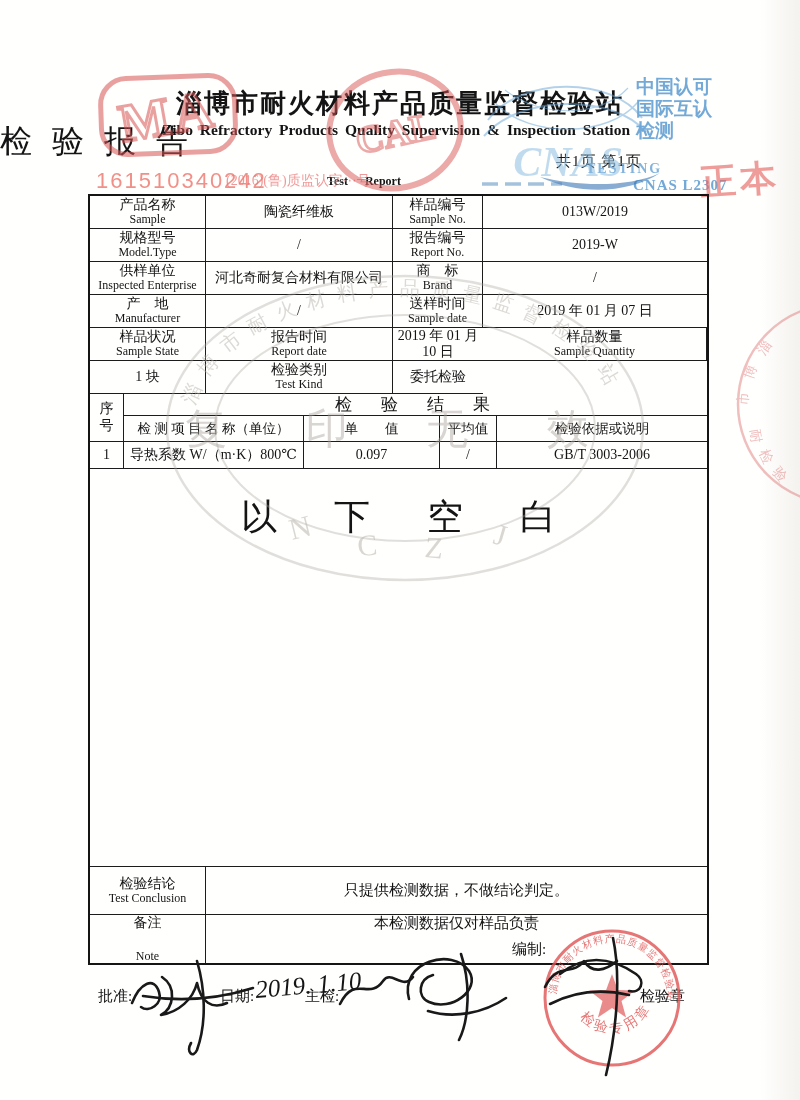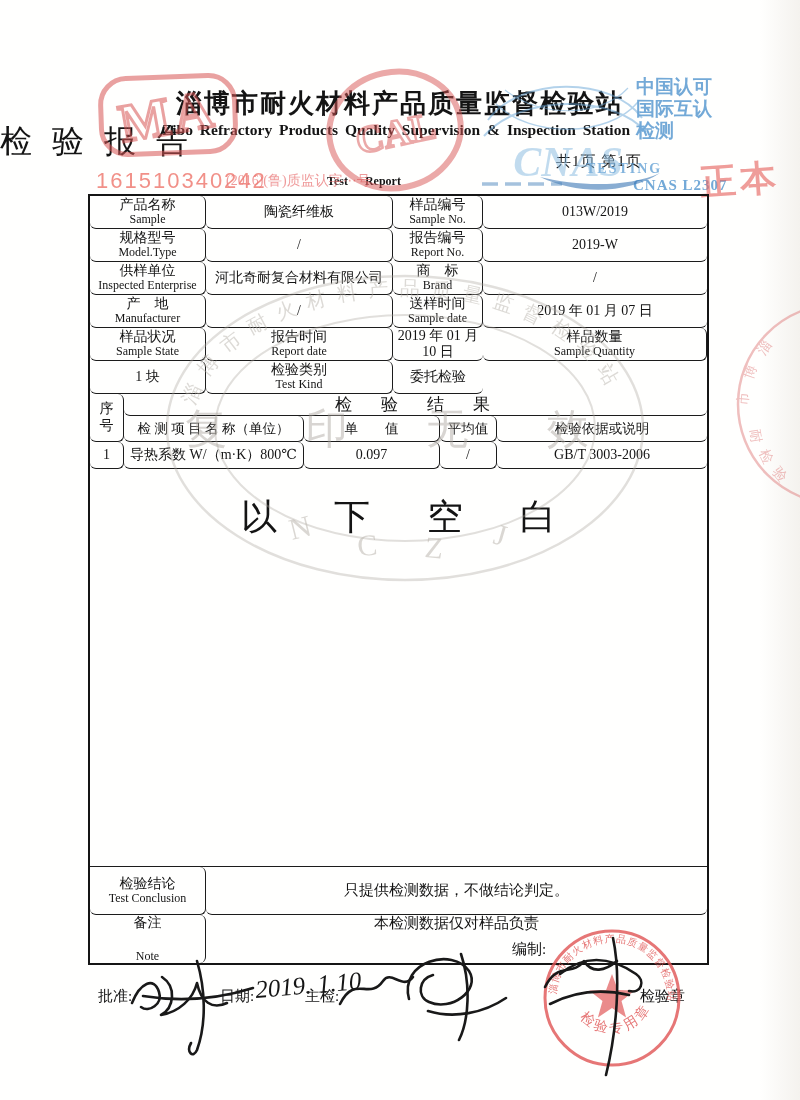--- a/index.html
+++ b/index.html
@@ -25,21 +25,21 @@
   .original{left:700px;top:156px;font-size:36px;font-weight:bold;color:rgba(230,105,100,.65);transform:rotate(-4deg);letter-spacing:4px;}
   
   .doc-table{left:88px;top:194px;width:617px;border:2px solid #151515;background:transparent;}
   .grid{display:grid;}
   .g-info{grid-template-columns:116px 187px 90px 1fr;grid-auto-rows:33px;}
   .g-res{grid-template-columns:34px 180px 136px 57px 1fr;grid-template-rows:22px 26px 27px;}
   .g-con{grid-template-columns:116px 1fr;grid-auto-rows:48px;}
   .cell{
     border-right:1.5px solid #1c1c1c;border-bottom:1.5px solid #1c1c1c;
     display:flex;flex-direction:column;align-items:center;justify-content:center;
-    text-align:center;line-height:1.12;overflow:hidden;border-radius:6px;
+    text-align:center;line-height:1.12;overflow:hidden;
   }
   .nbr{border-right:none;} .nbb{border-bottom:none;justify-content:space-between;}
   .cn{font-size:14px;} .en{font-size:12px;} .val{font-size:14px;}
   .sec-title{font-size:17px;letter-spacing:6px;}
   .seq{font-size:14px;line-height:1.2;}
   .hdr{font-size:13.5px;}
   .empty-area{height:397px;border-bottom:1.5px solid #1c1c1c;display:flex;justify-content:center;align-items:flex-start;}
   .empty-note{margin-top:24px;font-size:36px;letter-spacing:24px;margin-right:-24px;}
   .con-val{font-size:15px;}
   

